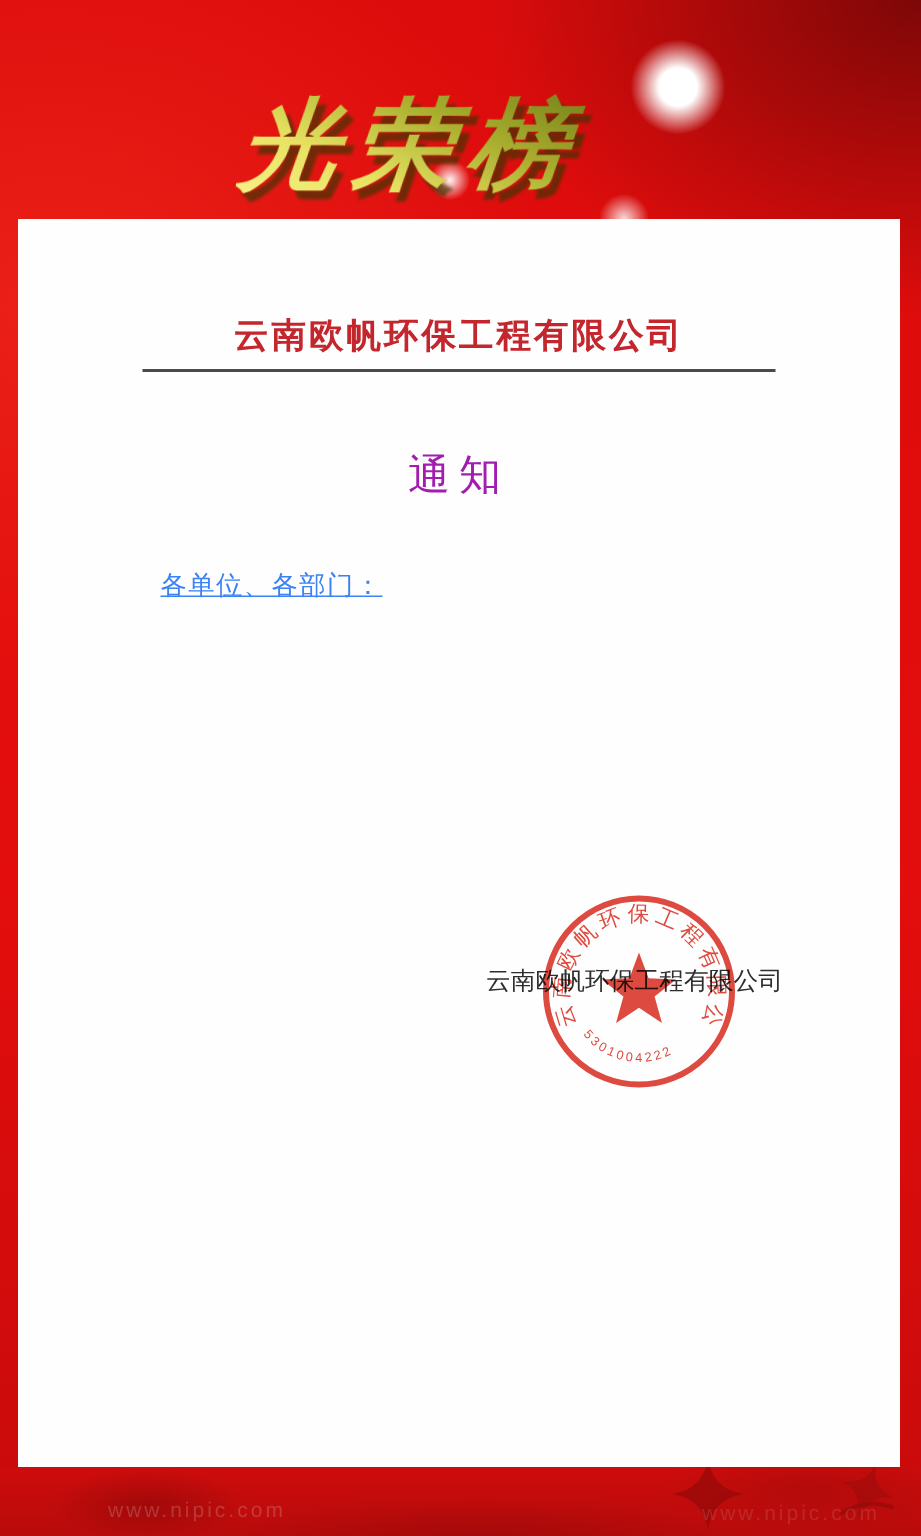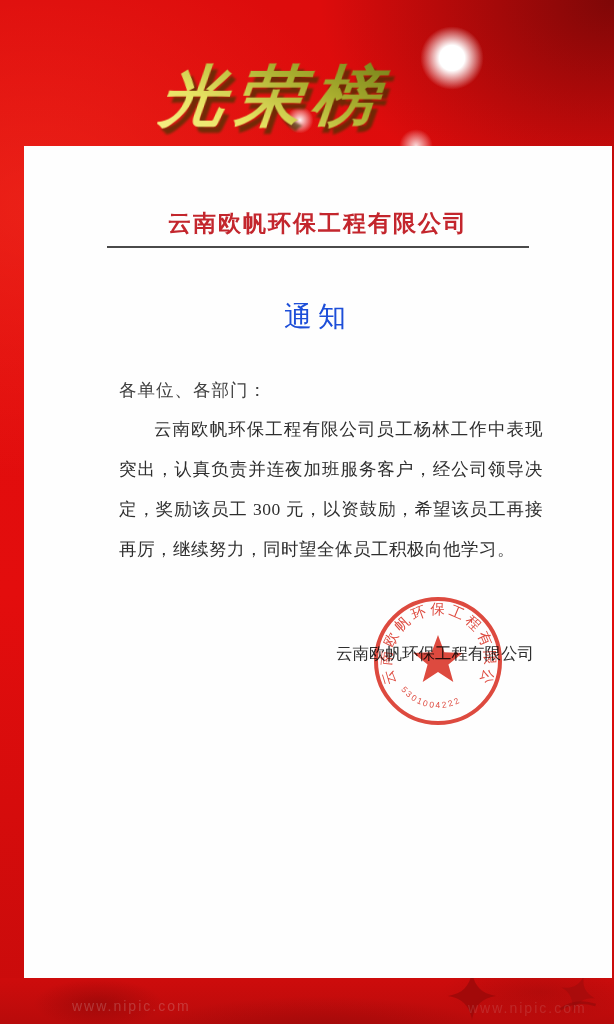--- a/index.html
+++ b/index.html
@@ -24,35 +24,35 @@
     position:absolute;left:160px;top:52px;z-index:1;
     font-size:66px;font-weight:bold;font-style:italic;letter-spacing:10px;
     font-family:cursive,"DejaVu Serif",serif;
     background:linear-gradient(205deg,#6d7a16 0%,#a8ad2e 35%,#e8e363 68%,#f9f48e 100%);
     -webkit-background-clip:text;background-clip:text;color:transparent;
     transform:skewX(-6deg);
     filter:drop-shadow(5px 6px 1px rgba(45,55,0,.62));
   }
   
   .paper{
-    position:absolute;left:24px;top:146px;width:588px;height:832px;
+    position:absolute;left:12px;top:146px;width:588px;height:832px;
     background:#fefefe;z-index:2;
   }
   .doc-company{
     position:absolute;top:62px;left:0;width:100%;text-align:center;
     font-size:23px;font-weight:bold;letter-spacing:2px;color:#c3262d;
   }
   .doc-rule{position:absolute;top:100px;left:83px;width:422px;height:2px;background:#4a4a4a;}
   .doc-notice{
     position:absolute;top:152px;left:0;width:100%;text-align:center;
-    font-size:28px;letter-spacing:6px;color:#1d4ed8;
+    font-size:28px;letter-spacing:6px;color:#a21caf;
   }
   .doc-salutation{
     position:absolute;top:232px;left:95px;
-    font-size:17.5px;color:#404040;letter-spacing:1px;
+    font-size:17.5px;color:#3b82f6;letter-spacing:1px;text-decoration:underline;
   }
   .doc-body{
     position:absolute;top:263px;left:95px;width:424px;
     font-size:17.5px;line-height:40px;color:#2e2e2e;letter-spacing:.5px;
     text-align:justify;text-indent:2em;
   }
   .doc-sign{
     position:absolute;top:492px;right:70px;width:214px;text-align:center;
     font-size:16.5px;color:#2e2e2e;line-height:32px;z-index:3;
   }
@@ -103,21 +103,20 @@
 
   <div class="paper">
 
     <div class="doc-company">云南欧帆环保工程有限公司</div>
     <div class="doc-rule"></div>
 
     <div class="doc-notice">通知</div>
 
     <div class="doc-salutation">各单位、各部门：</div>
 
-    <div class="doc-body">云南欧帆环保工程有限公司员工杨林工作中表现突出，认真负责并连夜加班服务客户，经公司领导决定，奖励该员工 300 元，以资鼓励，希望该员工再接再厉，继续努力，同时望全体员工积极向他学习。</div>
 
     <div class="doc-sign">
       <div>云南欧帆环保工程有限公司</div>
     </div>
 
     <svg class="seal" viewBox="0 0 140 140">
       <circle cx="70" cy="66" r="62" fill="none" stroke="#dc3a2e" stroke-width="4"></circle>
       <polygon fill="#dc3a2e" points="70,40 76.4,57.2 94.7,58.0 80.4,69.4 85.3,87.0 70,76.9 54.7,87.0 59.6,69.4 45.3,58.0 63.6,57.2"></polygon>
       <defs>
         <path id="arcTop" d="M 29.3 89.5 A 47 47 0 1 1 110.7 89.5" fill="none"></path>

